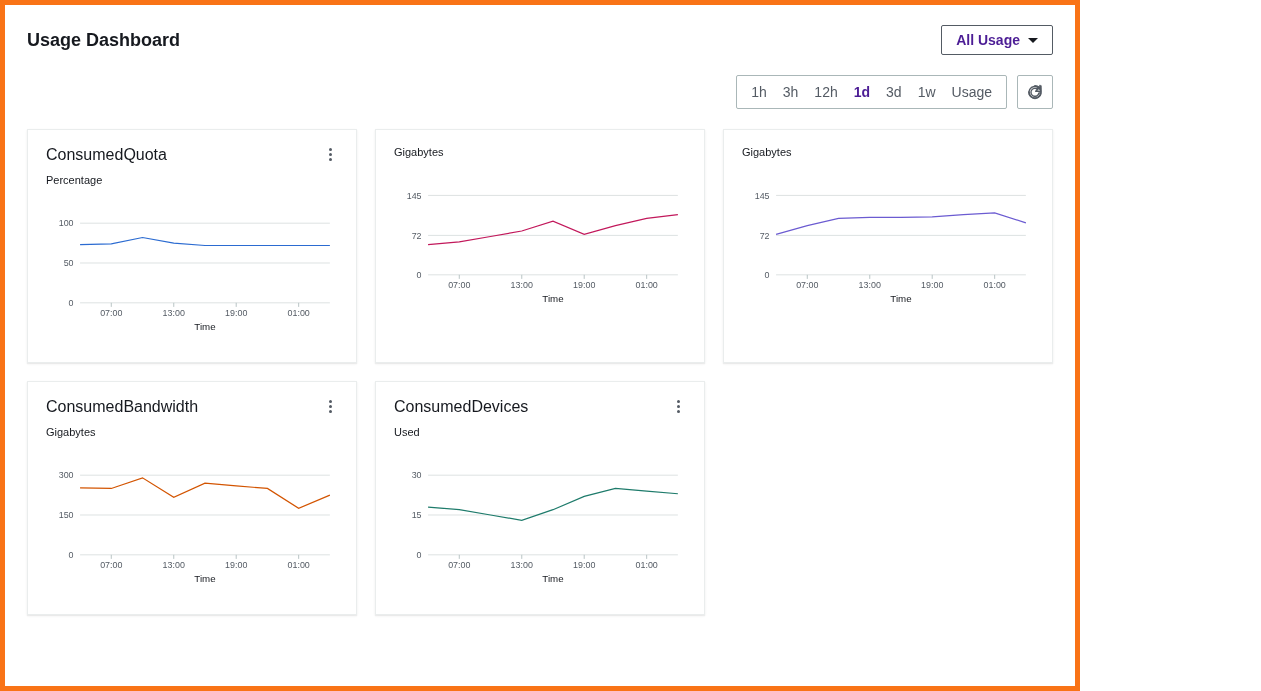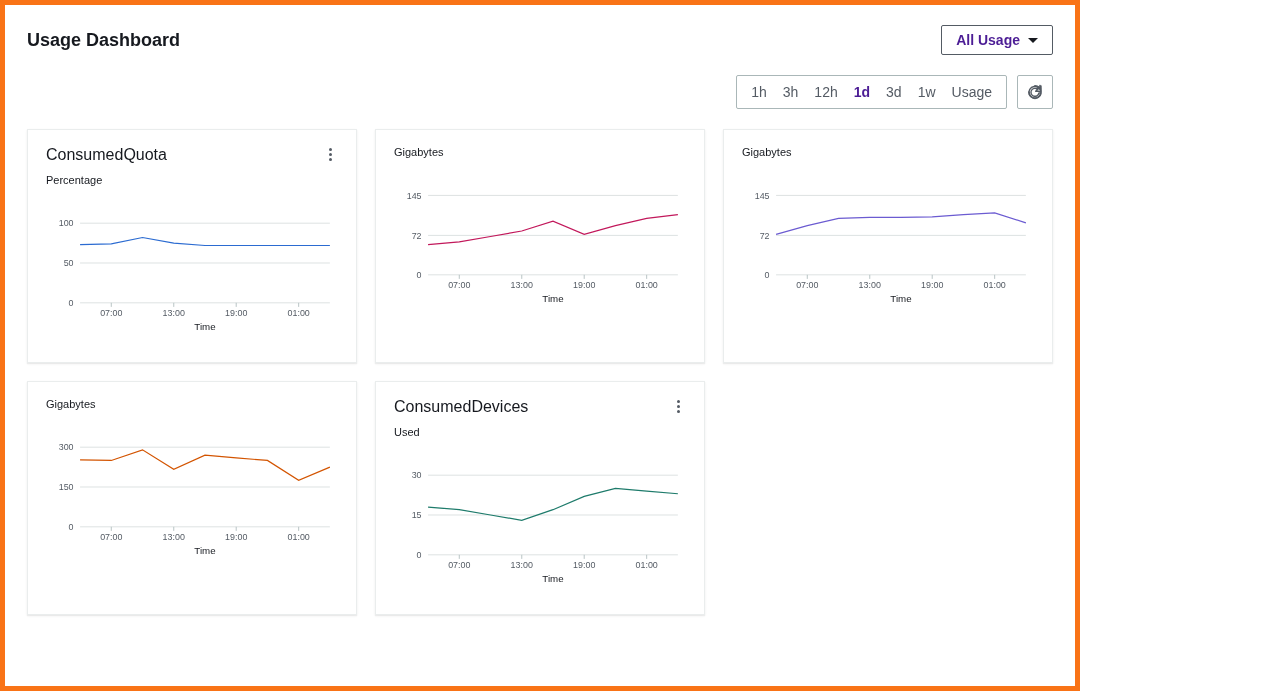--- a/index.html
+++ b/index.html
@@ -251,20 +251,30 @@
           <text x="157.5" y="134" text-anchor="middle" class="x-tick">13:00</text>
           <line x1="234.5" x2="234.5" y1="118" y2="123" class="axis-line"></line>
           <text x="234.5" y="134" text-anchor="middle" class="x-tick">19:00</text>
           <line x1="311.5" x2="311.5" y1="118" y2="123" class="axis-line"></line>
           <text x="311.5" y="134" text-anchor="middle" class="x-tick">01:00</text>
           <text x="196" y="152" text-anchor="middle" class="axis-label">Time</text>
           <path d="M42 68.05 L80.5 57.25 L119 48.474999999999994 L157.5 47.125 L196 47.125 L234.5 46.45 L273 43.75 L311.5 41.724999999999994 L350 53.875 " fill="none" stroke="#6b5bd1" stroke-width="1.5"></path>
         </svg>
       </div>
       <div class="card">
+        <div class="card-head">
+          <div class="card-title">ConsumedBandwidth</div>
+          <div class="card-menu">
+            <div class="dots">
+              <span></span>
+              <span></span>
+              <span></span>
+            </div>
+          </div>
+        </div>
         <div class="y-label">Gigabytes</div>
         <svg class="chart" viewBox="0 0 360 160">
           <line x1="42" x2="350" y1="118" y2="118" class="grid-line"></line>
           <text x="34" y="122" text-anchor="end" class="y-tick">0</text>
           <line x1="42" x2="350" y1="68.9090909090909" y2="68.9090909090909" class="grid-line"></line>
           <text x="34" y="72.9090909090909" text-anchor="end" class="y-tick">150</text>
           <line x1="42" x2="350" y1="19.818181818181827" y2="19.818181818181827" class="grid-line"></line>
           <text x="34" y="23.818181818181827" text-anchor="end" class="y-tick">300</text>
           <line x1="80.5" x2="80.5" y1="118" y2="123" class="axis-line"></line>
           <text x="80.5" y="134" text-anchor="middle" class="x-tick">07:00</text>

